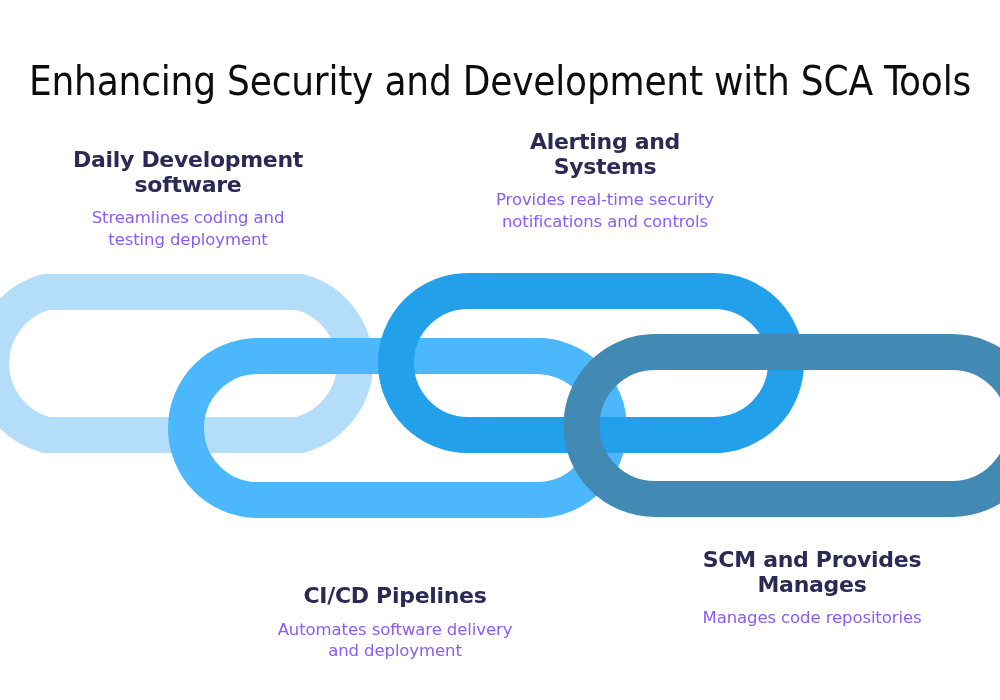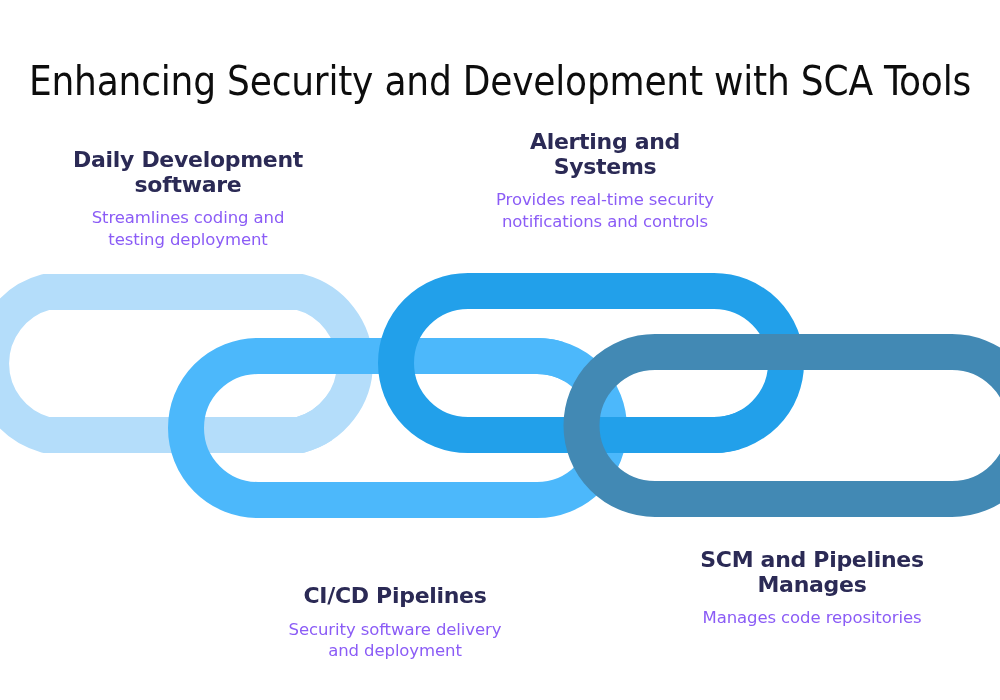--- a/index.html
+++ b/index.html
@@ -169,28 +169,28 @@
       <span>Provides real-time security</span><br>
       <span>notifications and controls</span>
     </p>
   </div>
 
   <div class="caption cap-3">
     <p class="caption-heading">
       <span>CI/CD Pipelines</span>
     </p>
     <p class="caption-desc">
-      <span>Security software delivery</span><br>
+      <span>Automates software delivery</span><br>
       <span>and deployment</span>
     </p>
   </div>
 
   <div class="caption cap-4">
     <p class="caption-heading">
-      <span>SCM and Pipelines</span><br>
+      <span>SCM and Provides</span><br>
       <span>Manages</span>
     </p>
     <p class="caption-desc">
       <span>Manages code repositories</span><br>
     </p>
   </div>
 
 </div>
 
 </body></html>

